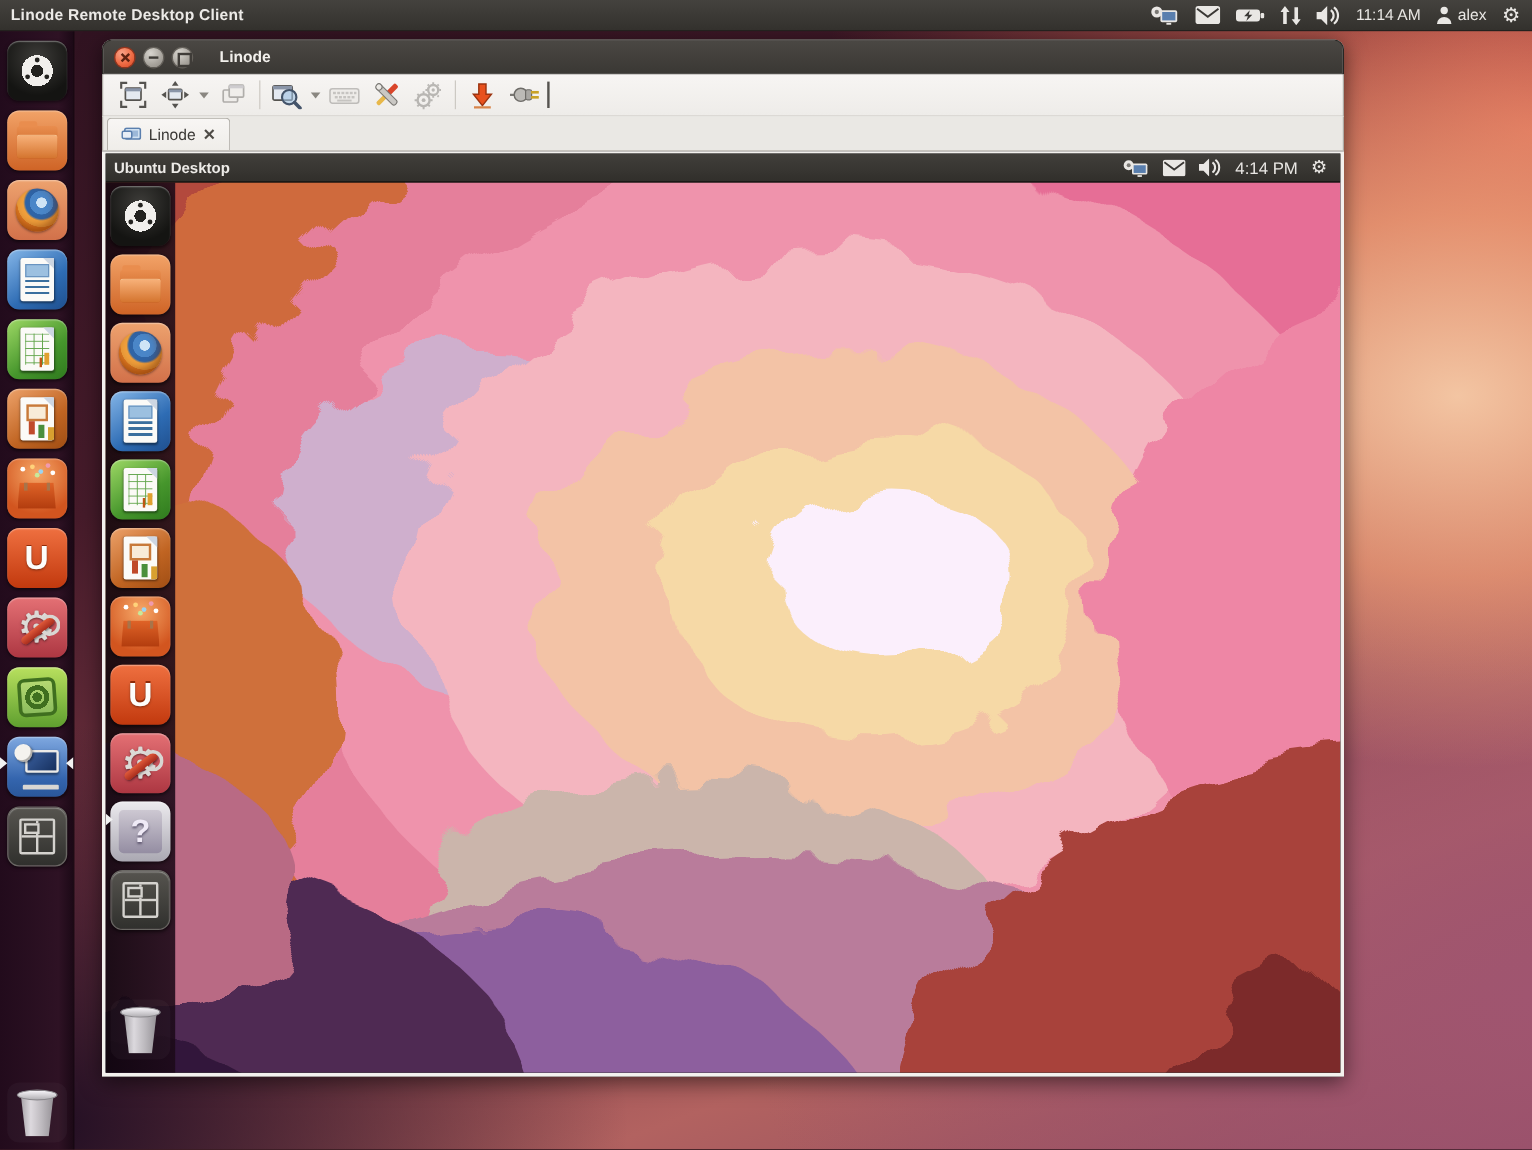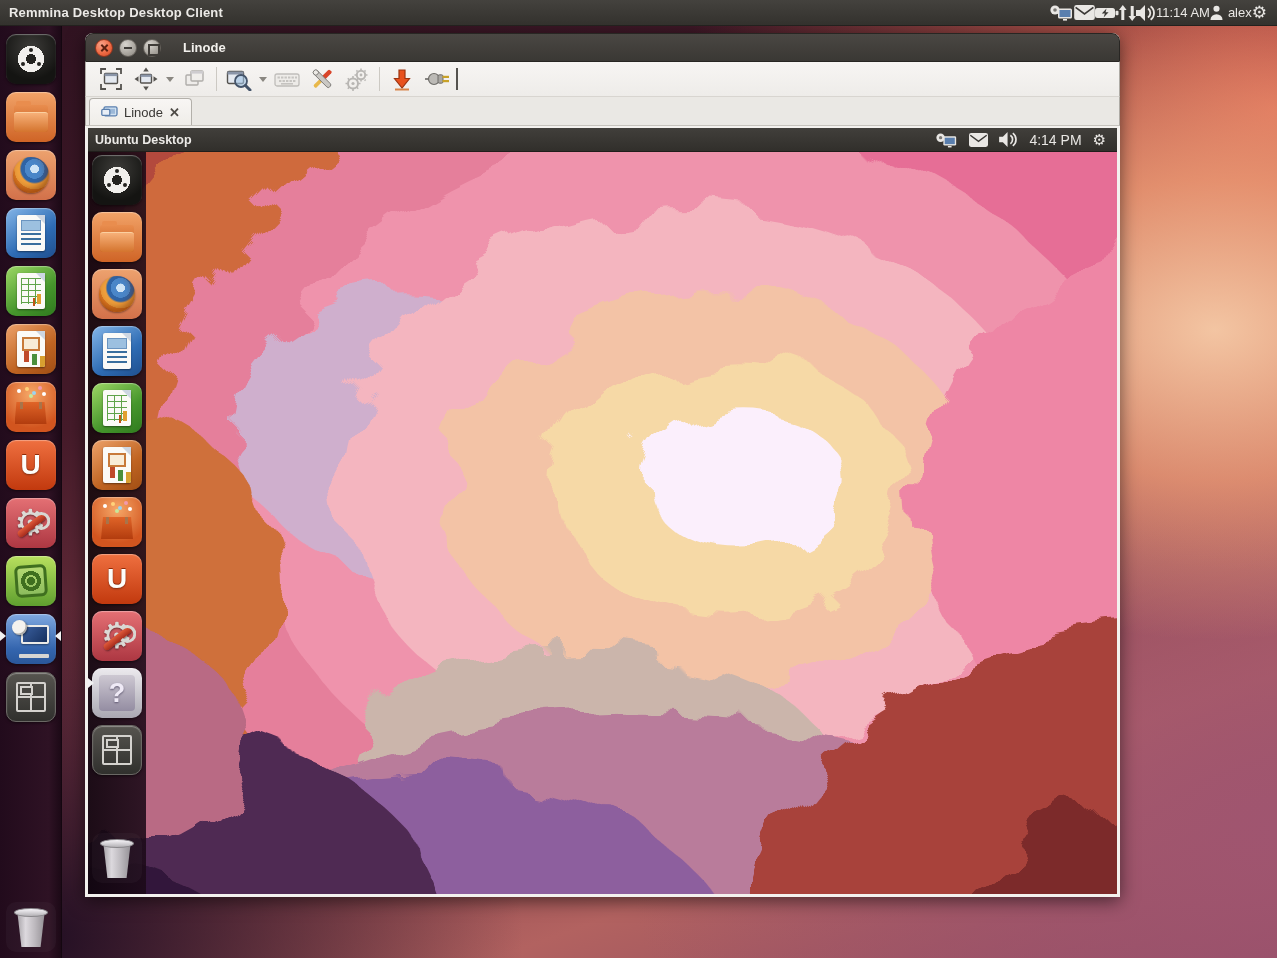--- a/index.html
+++ b/index.html
@@ -14,21 +14,21 @@
       radial-gradient(1050px 820px at 1277px 830px, #a05570 0%, rgba(160,85,112,0) 62%),
       radial-gradient(760px 520px at 30px 940px, #1f0d22 0%, rgba(31,13,34,0) 65%),
       linear-gradient(160deg, #2e1220 0%, #461b2a 32%, #7a3844 58%, #b26260 80%, #8a4860 100%);
   }
 
   
   #host-panel { position:absolute; top:0; left:0; right:0; height:26px; z-index:40;
     background:linear-gradient(#44423e,#33312d); border-bottom:1px solid #23211e;
     display:flex; align-items:center; color:#eceae7; }
   .panel-title { font-weight:bold; font-size:13px; padding-left:9px; letter-spacing:.2px; }
-  .panel-right { margin-left:auto; display:flex; align-items:center; padding-right:10px; }
+  .panel-right { margin-left:auto; display:flex; align-items:center; gap:13px; padding-right:10px; }
   .pi { display:flex; align-items:center; }
   .panel-text { font-size:13px; color:#e9e7e4; }
   .gear-glyph { font-size:17px; line-height:1; color:#e9e7e4; }
   .user-box { display:flex; align-items:center; gap:5px; }
 
   
   .launcher { position:absolute; display:flex; flex-direction:column; align-items:center; z-index:30; }
   #host-launcher { left:0; top:26px; bottom:0; width:62px; padding-top:8px; gap:8px;
     background:linear-gradient(90deg,#220b1c,#2e1224 80%,#1c0916); border-right:1px solid #140710; }
   .tile { width:50px; height:50px; border-radius:10px; position:relative; flex:0 0 auto;
@@ -188,21 +188,21 @@
   #inner-arrow { position:absolute; left:0; top:550px; z-index:7; }
 
   .svg-icon { display:block; }
 </style>
 </head>
 <body>
 
 <div id="host-wallpaper"></div>
 
 <div id="host-panel">
-  <span class="panel-title">Remmina Desktop Desktop Client</span>
+  <span class="panel-title">Linode Remote Desktop Client</span>
   <div class="panel-right">
     <span class="pi">
       <svg class="svg-icon" width="24" height="17" viewBox="0 0 24 17">
           <circle cx="5" cy="6" r="4.6" fill="#e9e7e4"></circle>
           <circle cx="5" cy="6" r="1.8" fill="#7a7874"></circle>
           <rect x="8" y="4.5" width="14" height="10" rx="1.5" fill="#e9e7e4"></rect>
           <rect x="9.5" y="6" width="11" height="7" fill="#5a7fae"></rect>
           <rect x="13" y="15" width="4" height="1.6" fill="#e9e7e4"></rect>
         </svg>
     </span>

